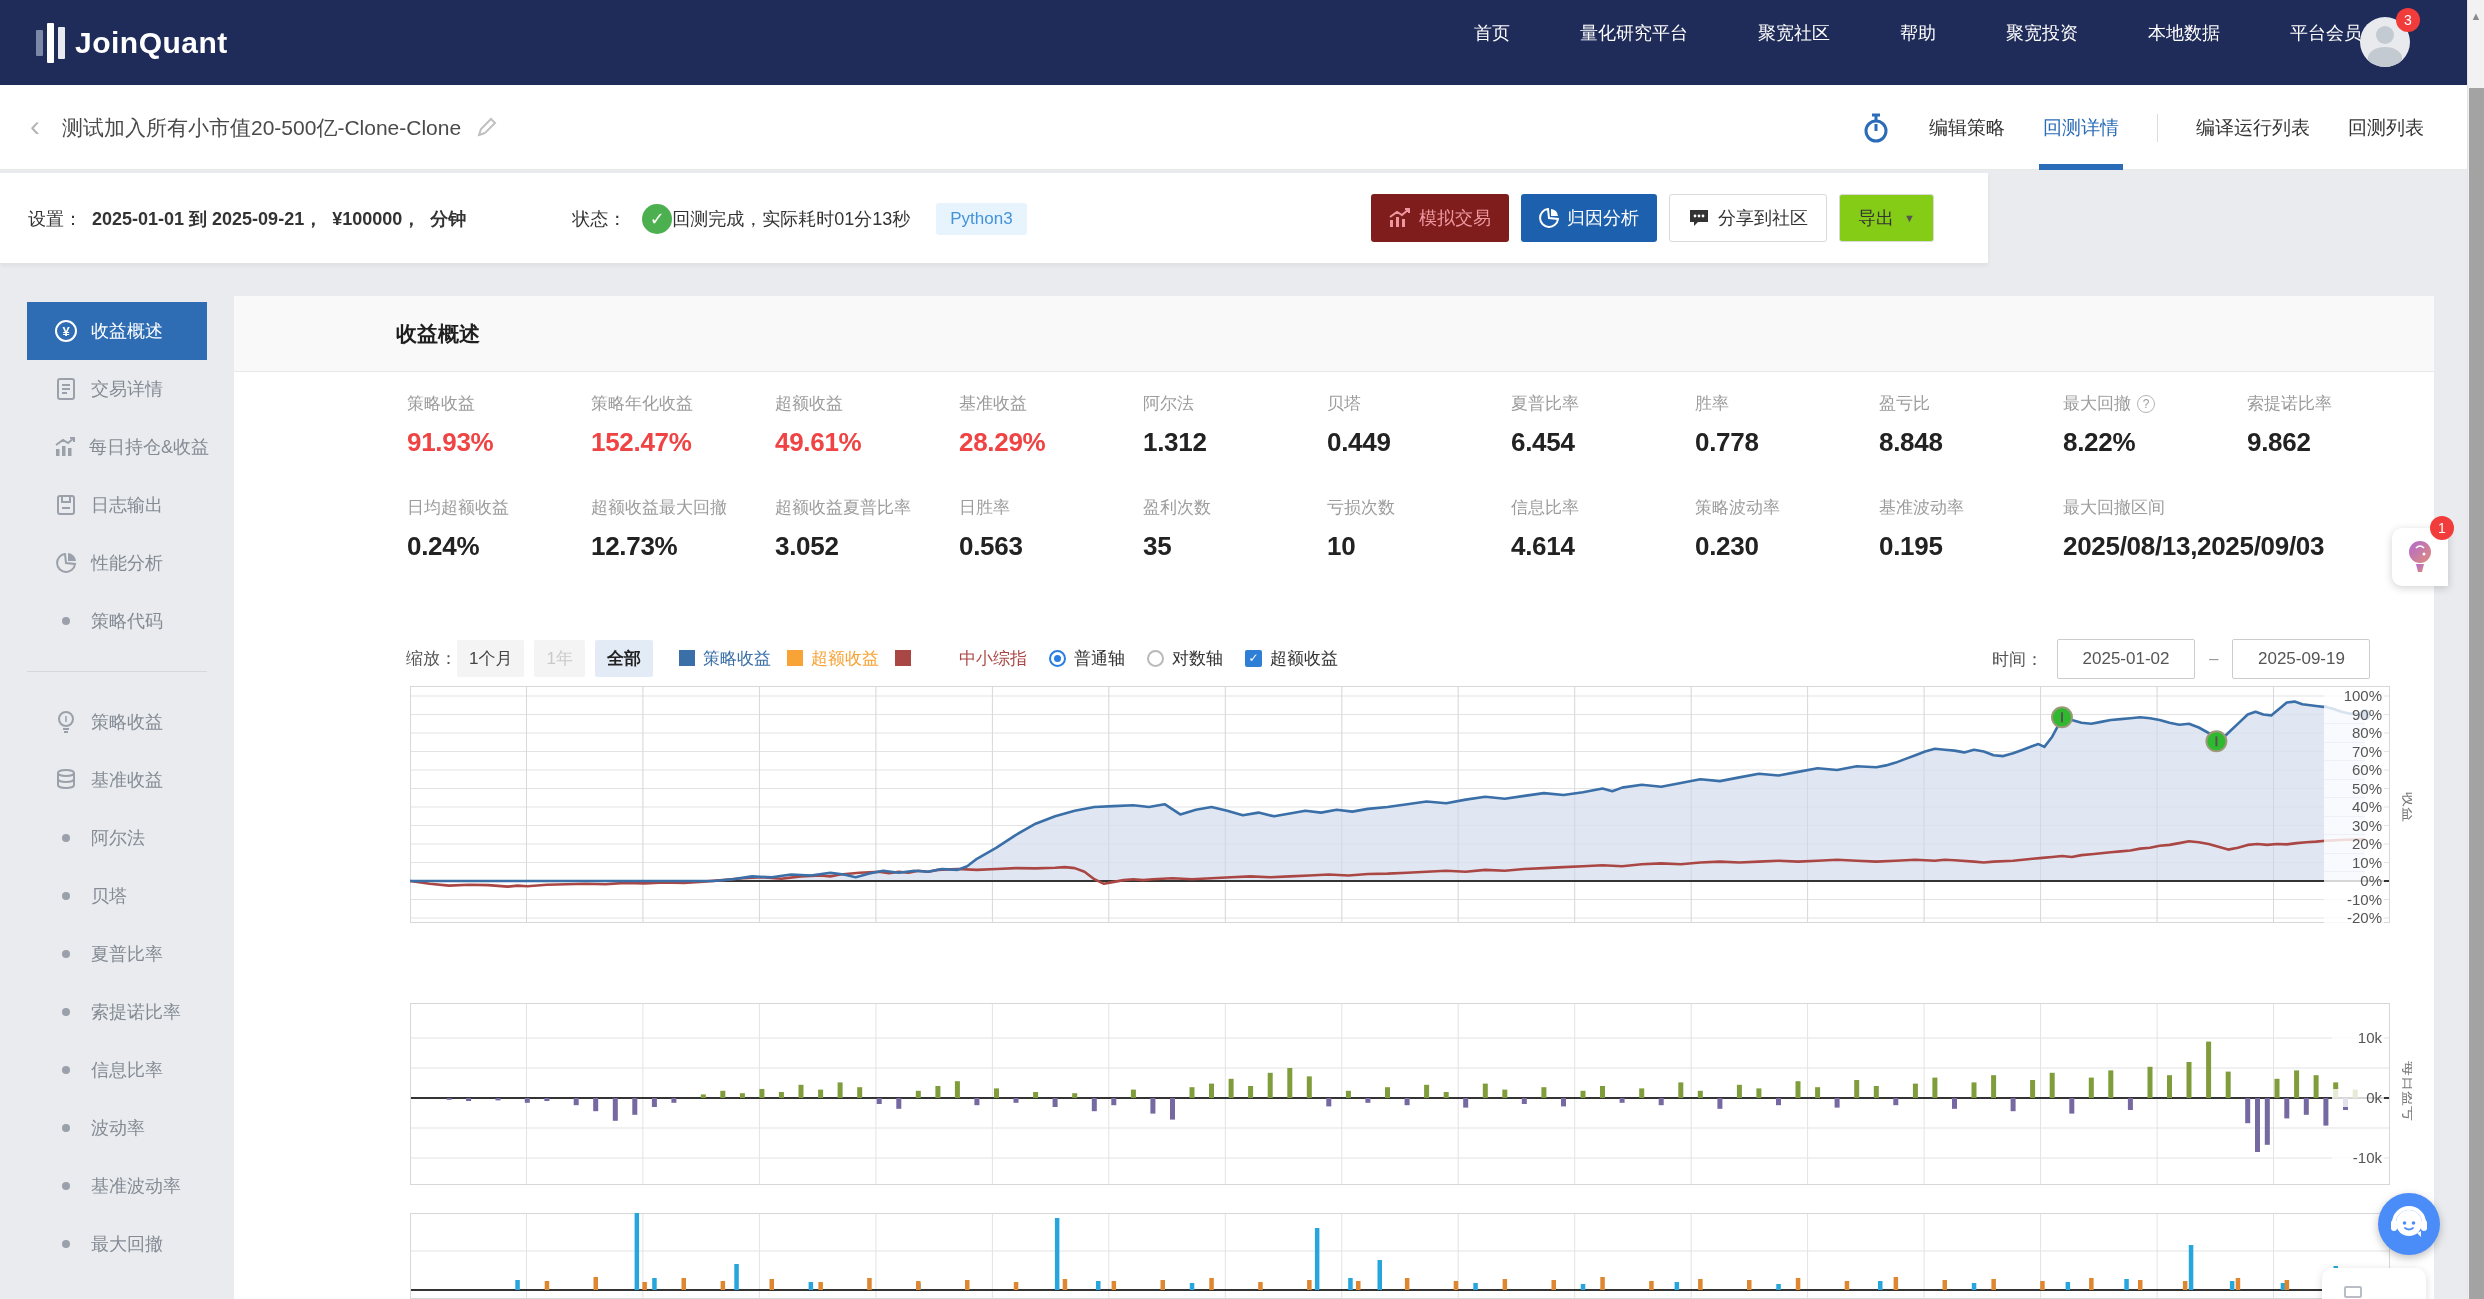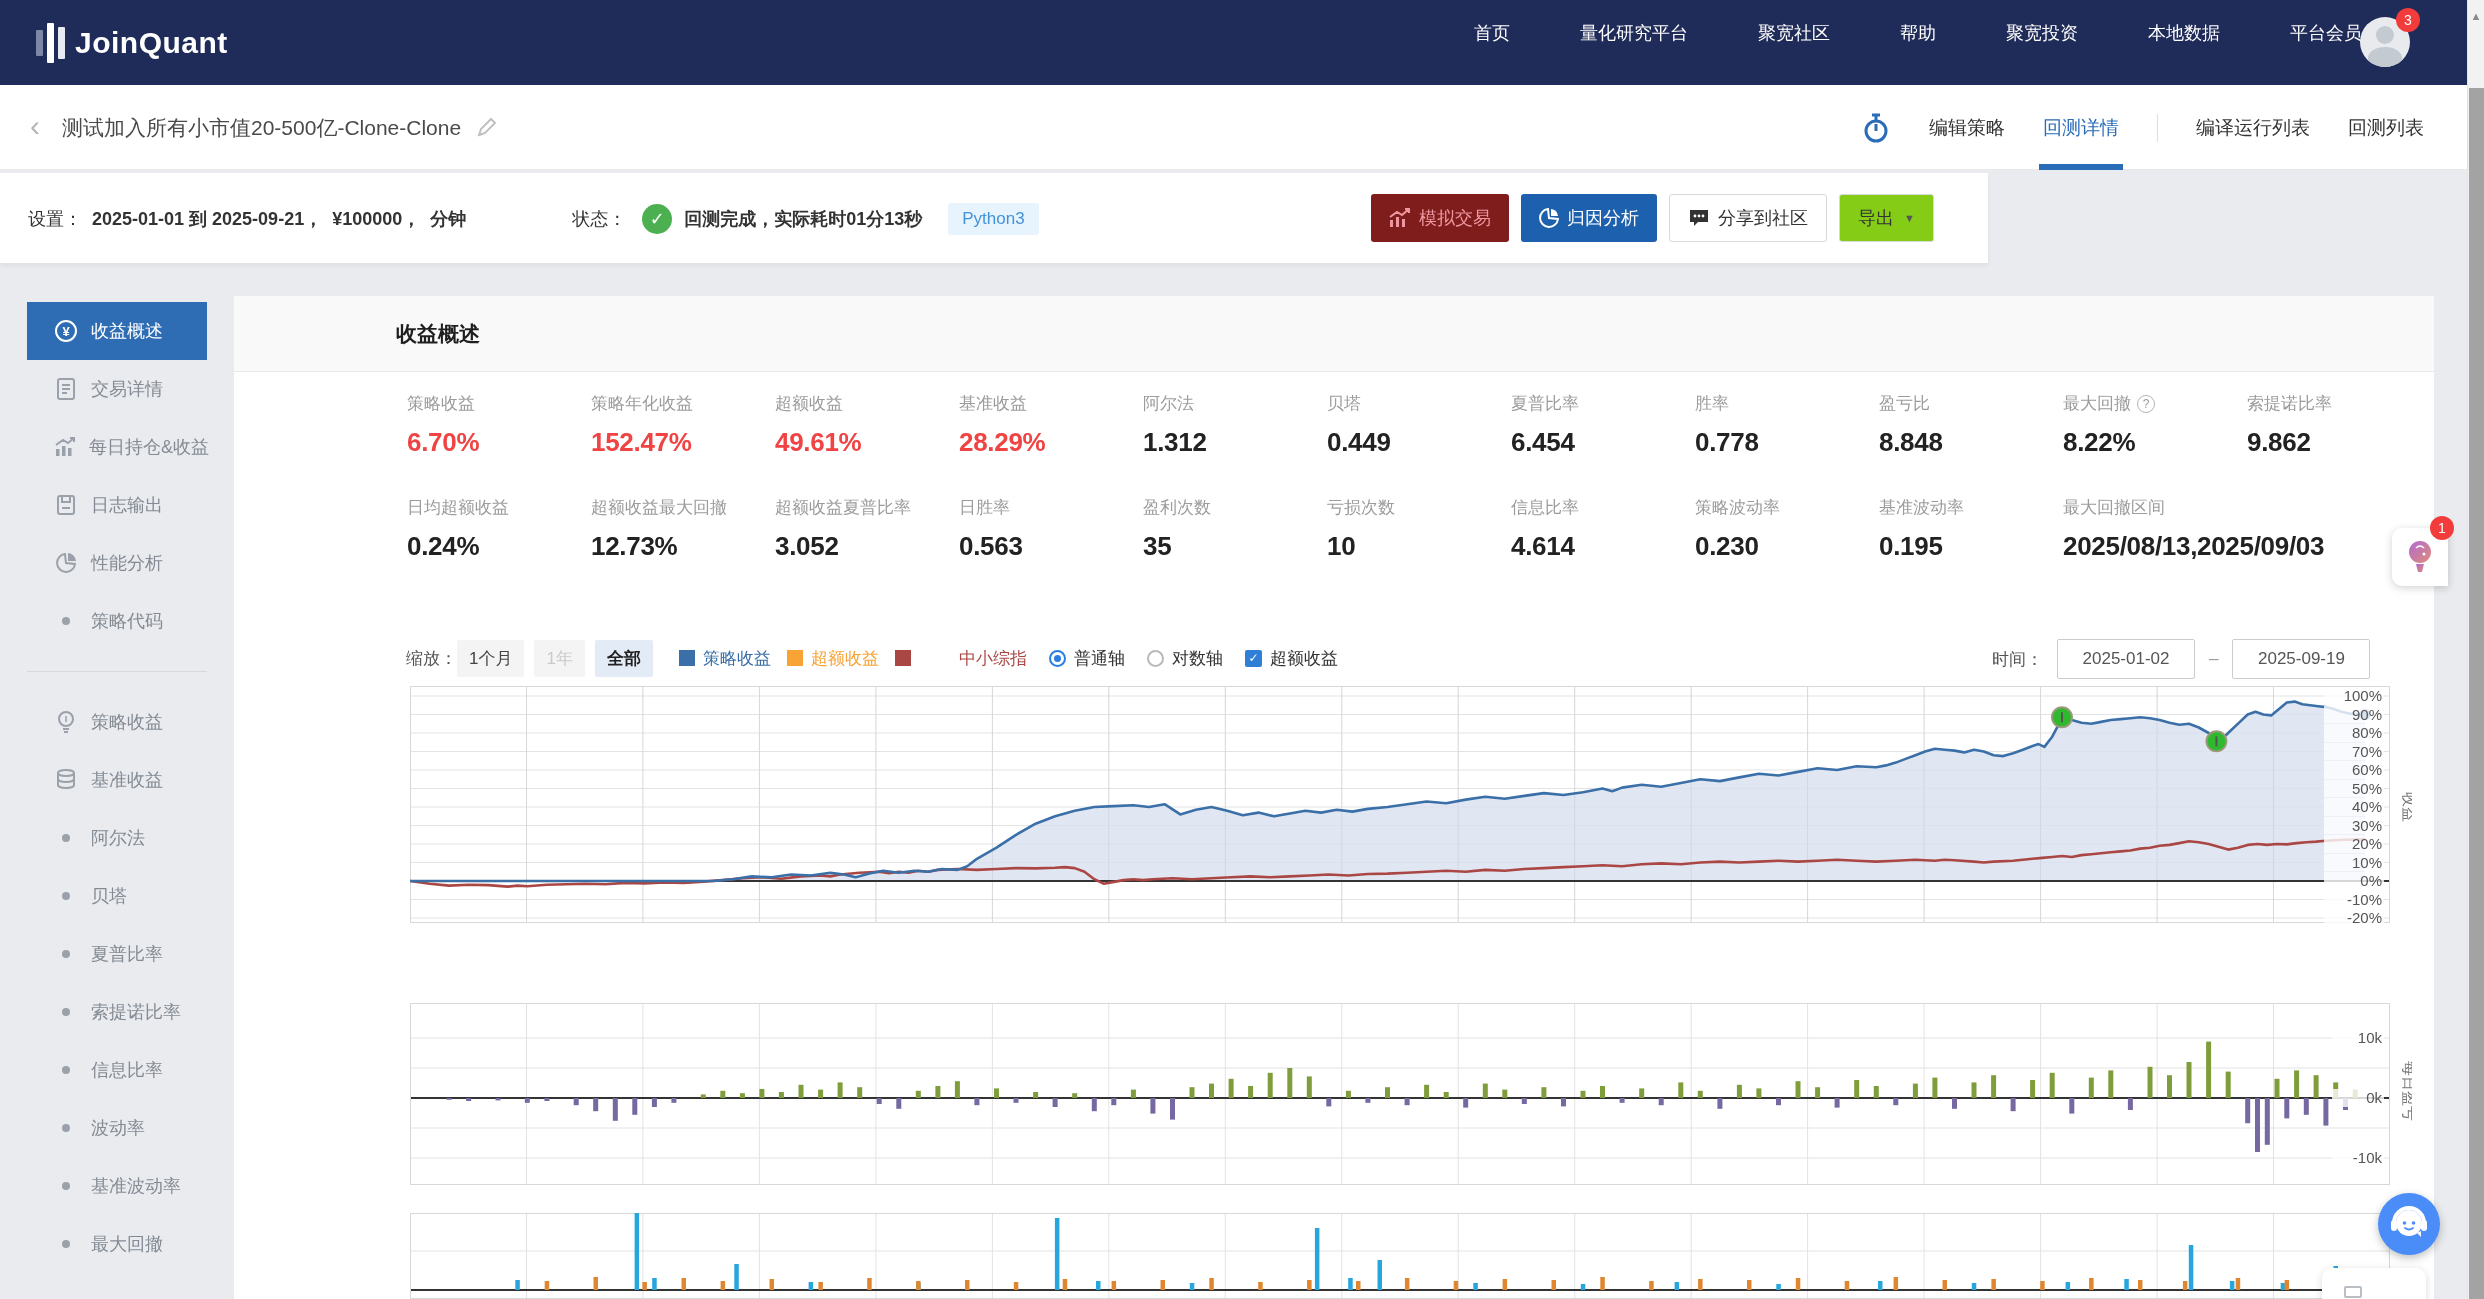--- a/index.html
+++ b/index.html
@@ -35,21 +35,21 @@
   .tab.active::after { content:""; position:absolute; left:-4px; right:-4px; bottom:0; height:6px; background:#2a6cb8; }
   .tab-divider { width:1px; height:28px; background:#ddd; }
 
   
   .settingsbar { position:absolute; left:0; top:173px; width:1988px; height:91px; background:#fff; border-bottom:1px solid #e2e2e2; box-shadow:0 2px 4px rgba(0,0,0,0.05); z-index:10; }
   .settings-left { position:absolute; left:28px; top:0; height:91px; display:flex; align-items:center; font-size:18px; color:#333; }
   .settings-left .lbl { color:#333; }
   .settings-left .val { font-weight:600; margin-left:10px; }
   .status-lbl { margin-left:106px; }
   .check-circle { width:30px; height:30px; border-radius:50%; background:#4cb050; color:#fff; font-size:18px; font-weight:700; display:flex; align-items:center; justify-content:center; margin-left:16px; }
-  .status-text { margin-left:12px; font-weight:700; }
+  .status-text { font-weight:400; }
   .lang-badge { margin-left:26px; background:#e7f3fd; color:#4393d8; font-size:17px; padding:6px 14px; border-radius:3px; }
   .settings-buttons { position:absolute; right:54px; top:21px; display:flex; gap:12px; }
   .btn { height:48px; display:flex; align-items:center; gap:8px; padding:0 18px; border-radius:3px; font-size:18px; cursor:pointer; white-space:nowrap; }
   .btn-sim { background:#7f1d1d; color:#ef97a0; }
   .btn-attr { background:#1d60ad; color:#fff; }
   .btn-share { background:#fff; color:#333; border:1px solid #d9d9d9; }
   .btn-export { background:#84cc16; color:#333; border:1px solid #d9d9d9; }
   .caret-down { font-size:11px; color:#555; margin-left:2px; }
 
   
@@ -331,21 +331,21 @@
       </div>
     </aside>
 
   <section class="panel">
     <div class="panel-header">
       <span>收益概述</span>
     </div>
     <div class="metrics metrics-1" id="metrics1">
         <div class="metric">
           <div class="m-label">策略收益</div>
-          <div class="m-value red">6.70%</div>
+          <div class="m-value red">91.93%</div>
         </div>
         <div class="metric">
           <div class="m-label">策略年化收益</div>
           <div class="m-value red">152.47%</div>
         </div>
         <div class="metric">
           <div class="m-label">超额收益</div>
           <div class="m-value red">49.61%</div>
         </div>
         <div class="metric">

